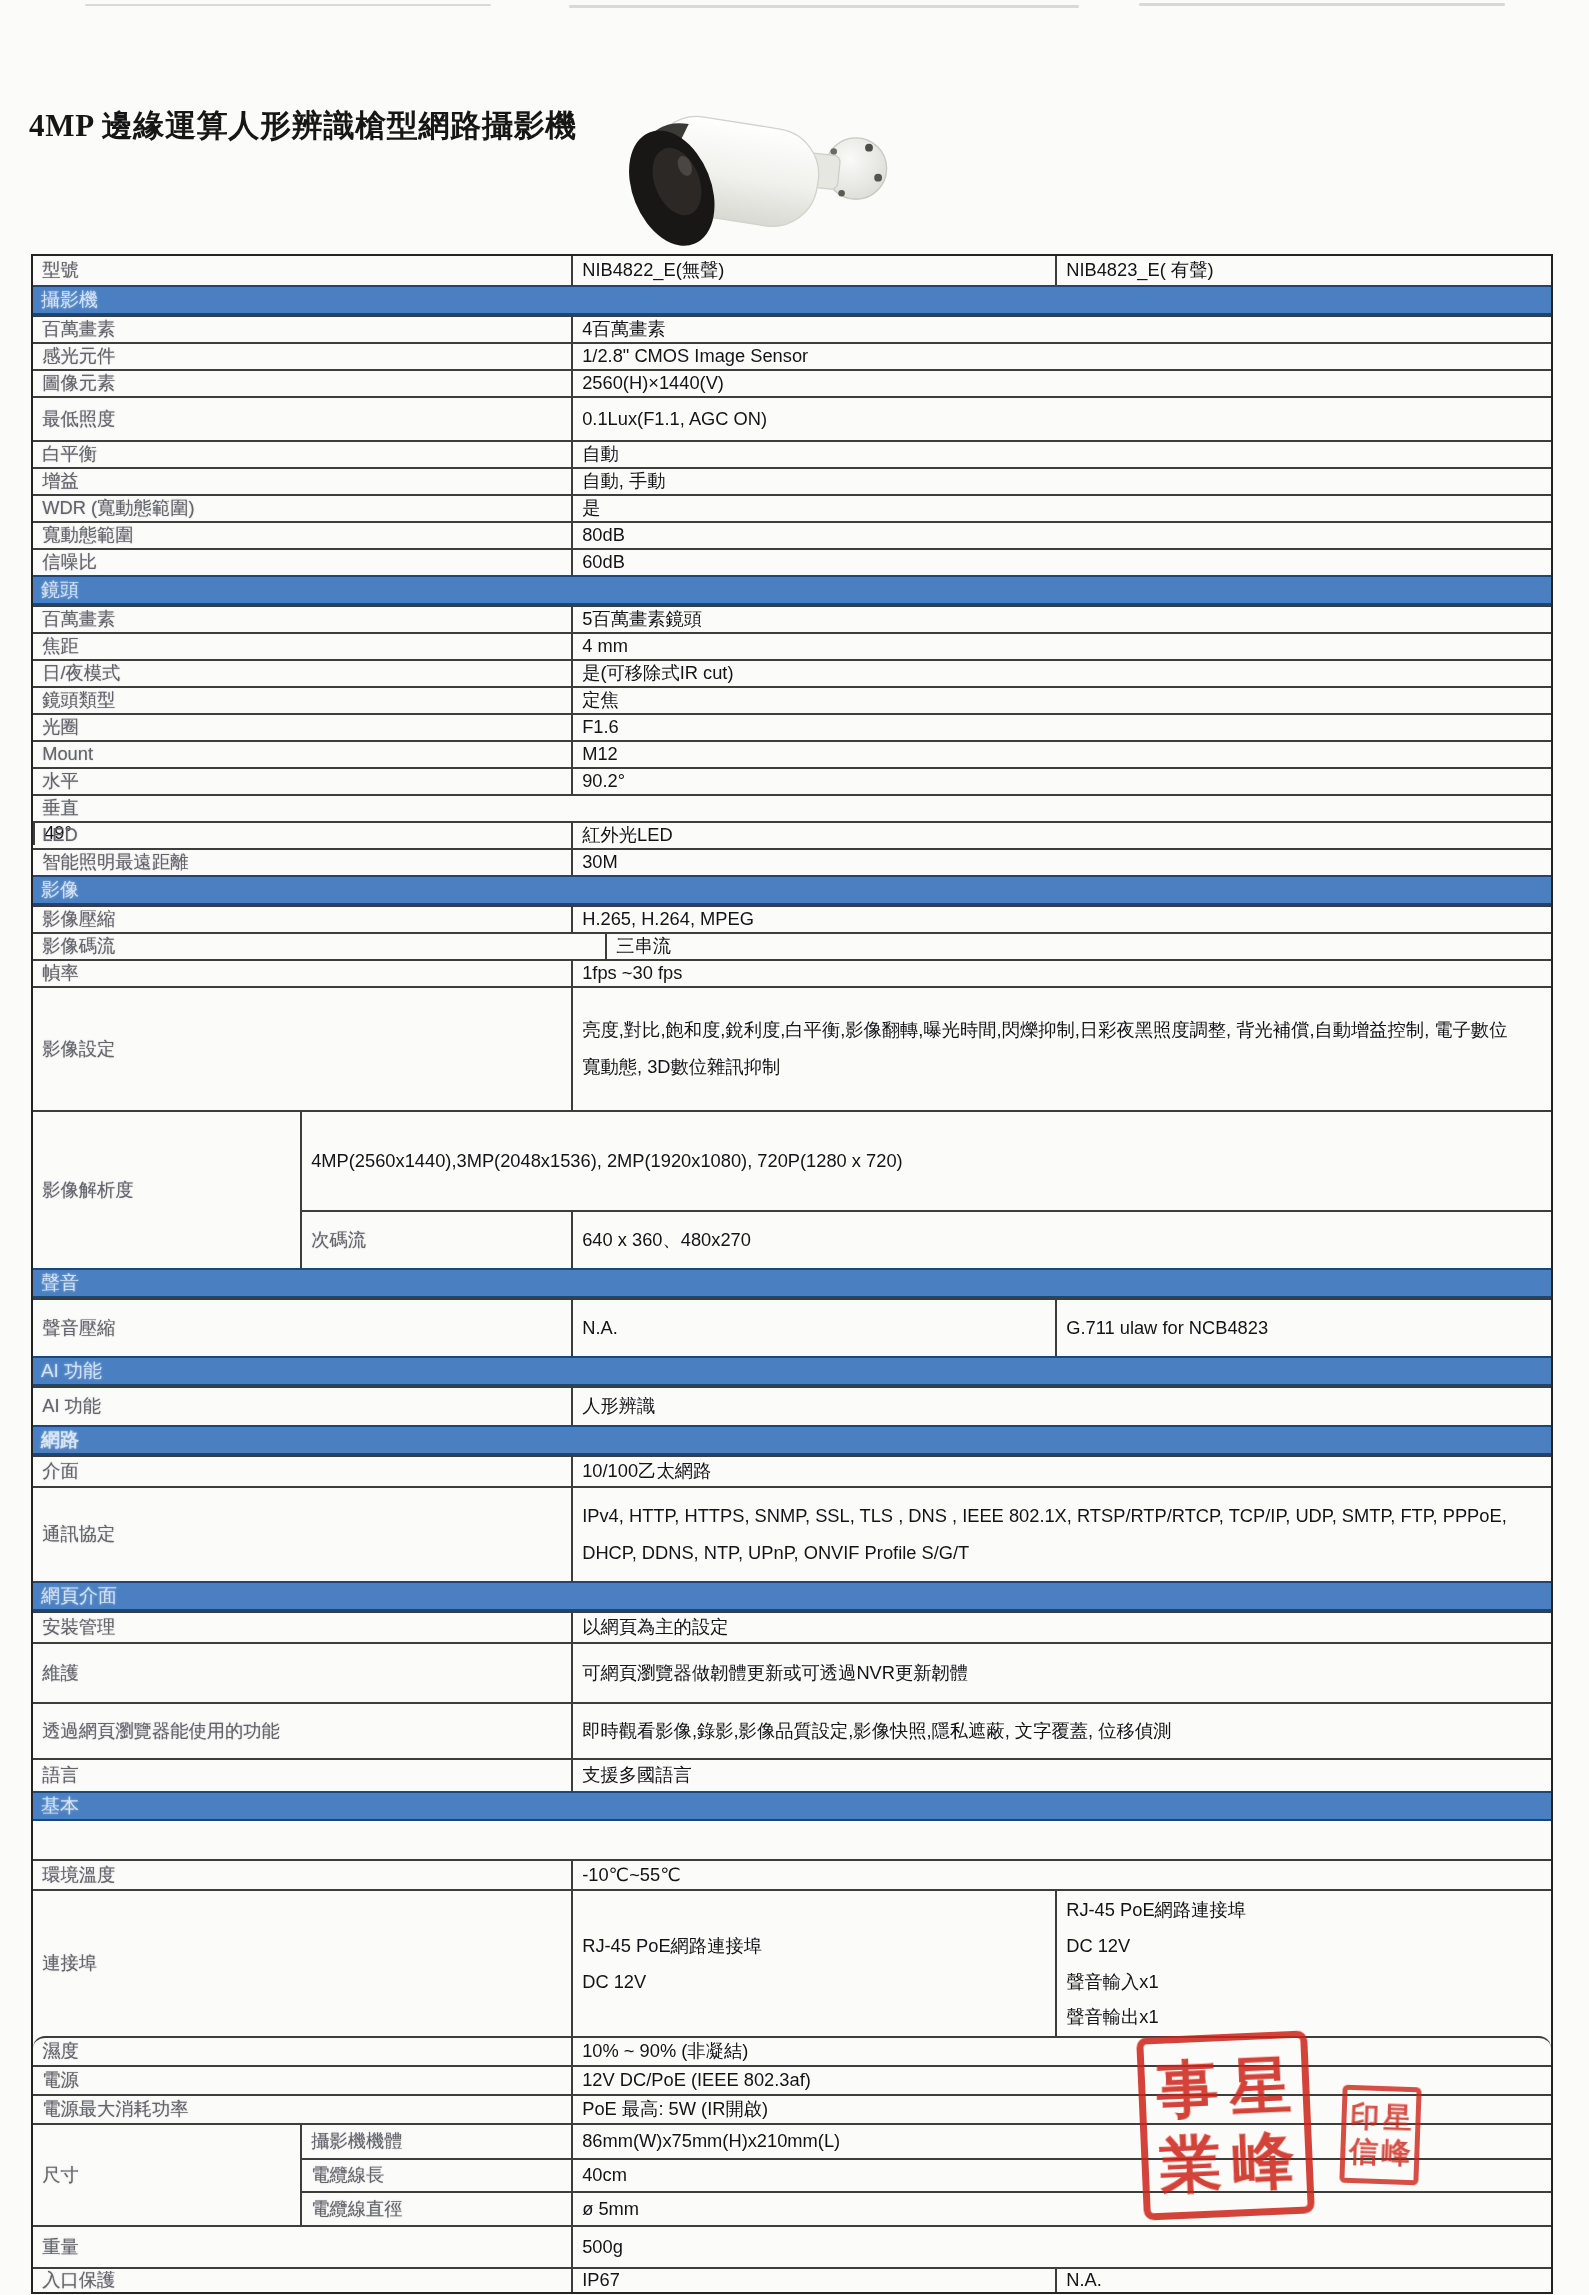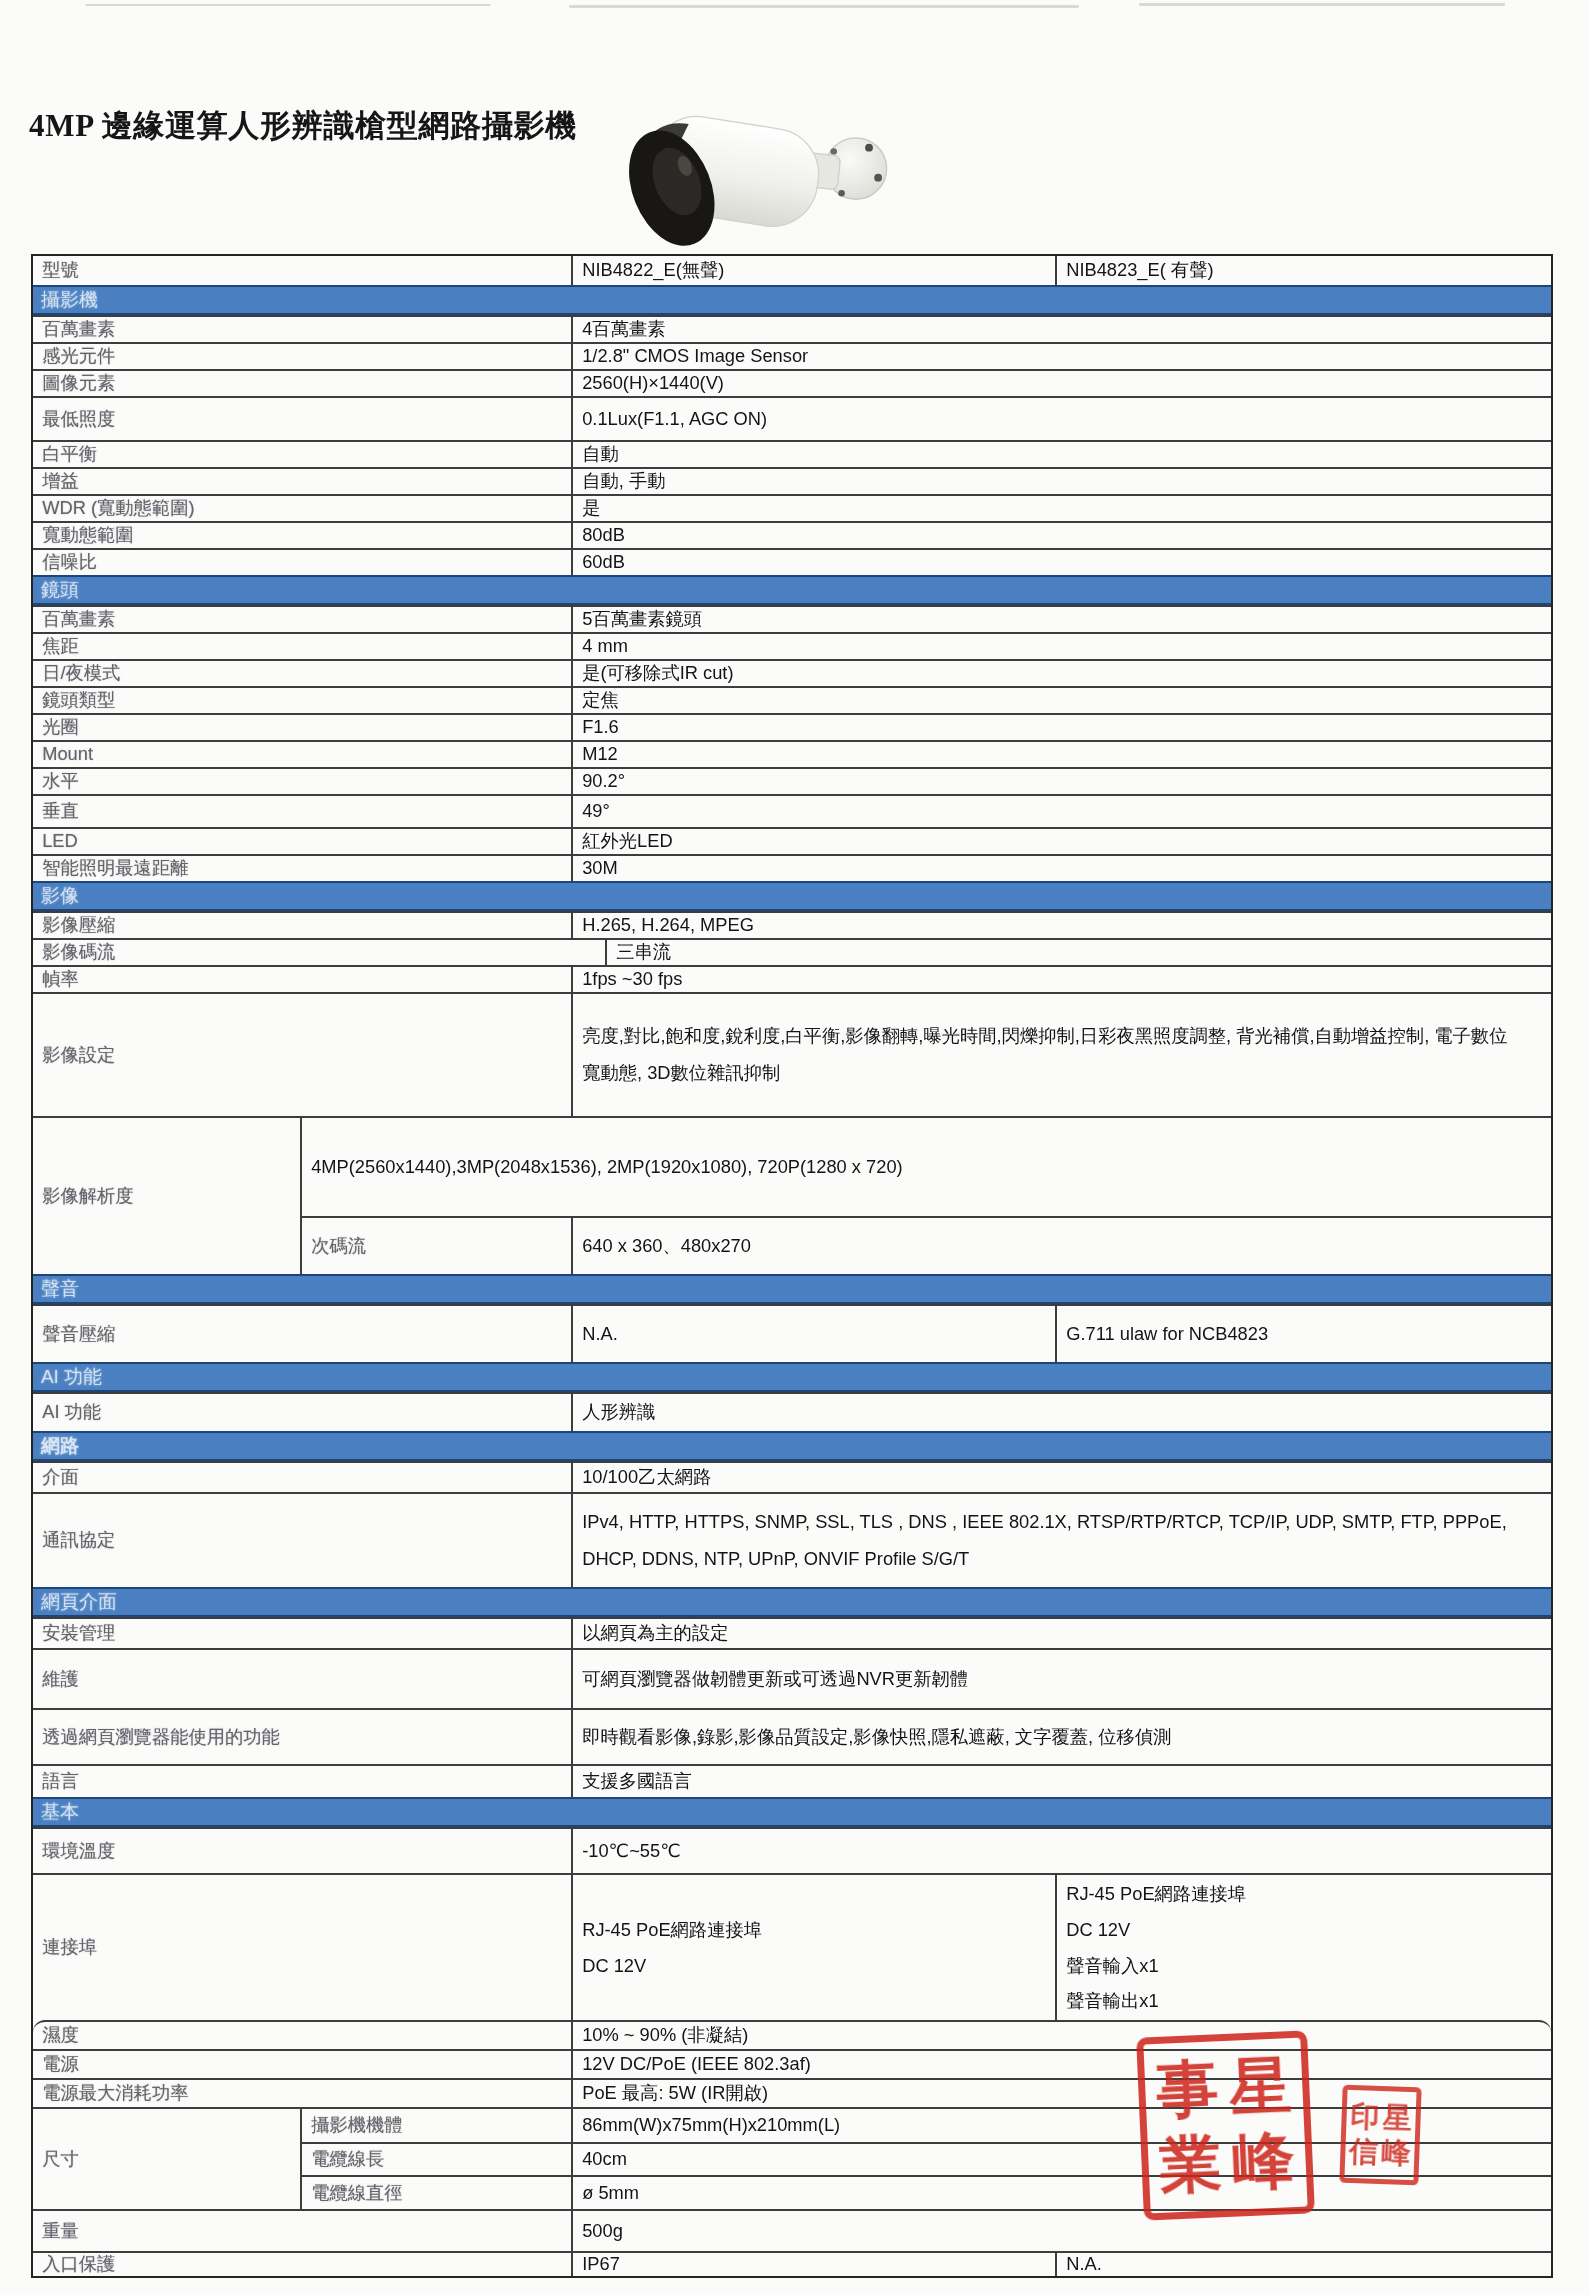--- a/index.html
+++ b/index.html
@@ -161,21 +161,21 @@
         <div class="cell val">F1.6</div>
       </div>
       <div class="row" style="height: 27px;">
         <div class="cell lbl">Mount</div>
         <div class="cell val">M12</div>
       </div>
       <div class="row" style="height: 27px;">
         <div class="cell lbl">水平</div>
         <div class="cell val">90.2°</div>
       </div>
-      <div class="row" style="height: 33px;">
+      <div class="row" style="height: 27px; flex-direction: column;">
         <div class="cell lbl">垂直</div>
         <div class="cell val">49°</div>
       </div>
       <div class="row" style="height: 27px;">
         <div class="cell lbl">LED</div>
         <div class="cell val">紅外光LED</div>
       </div>
       <div class="row" style="height: 27px;">
         <div class="cell lbl">智能照明最遠距離</div>
         <div class="cell val">30M</div>
@@ -240,21 +240,21 @@
       </div>
       <div class="row" style="height: 56px;">
         <div class="cell lbl">透過網頁瀏覽器能使用的功能</div>
         <div class="cell val">即時觀看影像,錄影,影像品質設定,影像快照,隱私遮蔽, 文字覆蓋, 位移偵測</div>
       </div>
       <div class="row" style="height: 33px;">
         <div class="cell lbl">語言</div>
         <div class="cell val">支援多國語言</div>
       </div>
       <div class="row sec" style="height: 30px;">基本</div>
-      <div class="row" style="height: 46px;">
+      <div class="row" style="height: 30px; margin-top: 38px;">
         <div class="cell lbl">環境溫度</div>
         <div class="cell val">-10℃~55℃</div>
       </div>
       <div class="row" style="height: 147px;">
         <div class="cell lbl">連接埠</div>
         <div class="cell v1 multi">
           <div>RJ-45 PoE網路連接埠</div>
           <div>DC 12V</div>
         </div>
         <div class="cell v2 multi">

